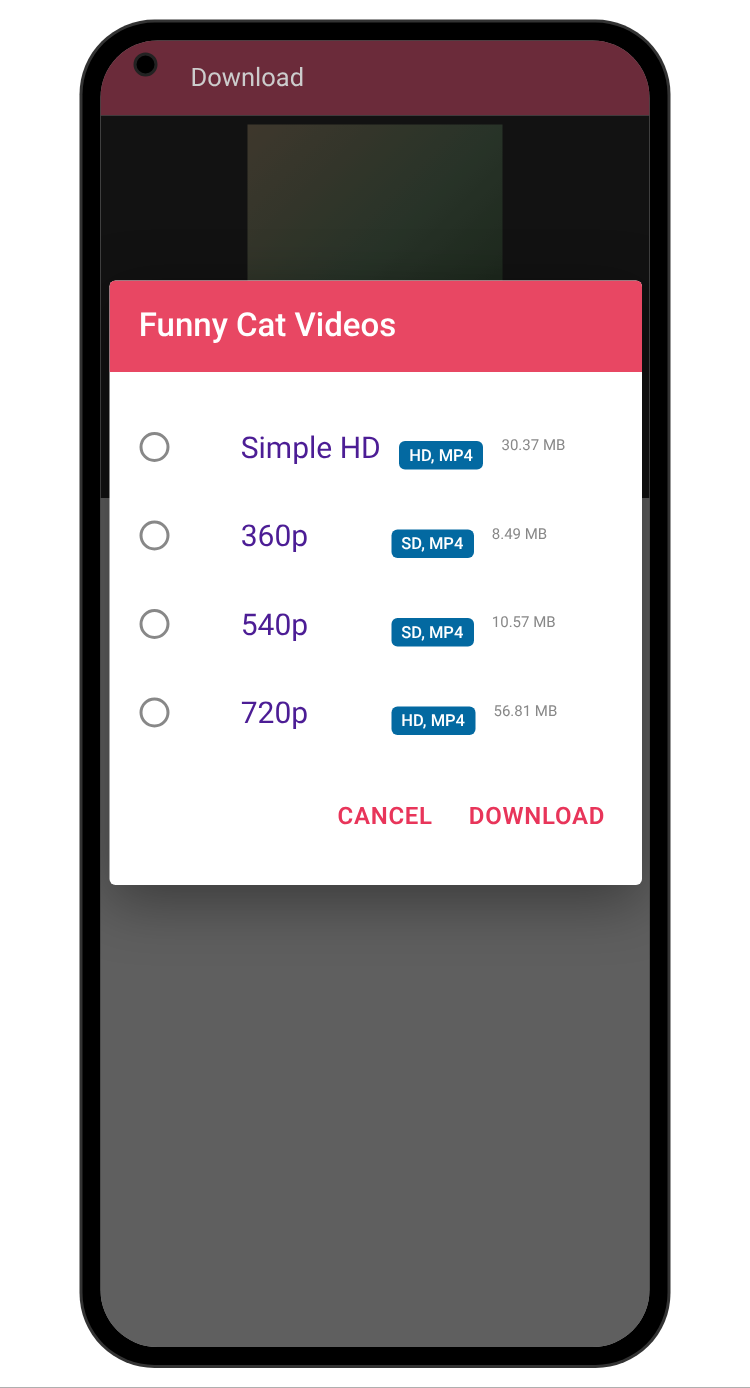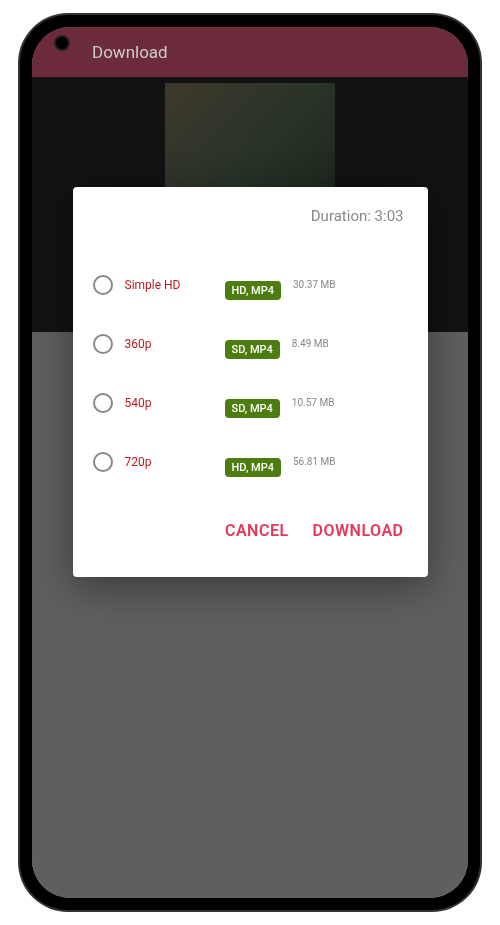--- a/index.html
+++ b/index.html
@@ -10,21 +10,21 @@
     }
     body {
       width: 500px;
       height: 925px;
       background: #fff;
       display: flex;
       align-items: center;
       justify-content: center;
     }
     .phone-frame {
-      width: 460px;
+      width: 390px;
       height: 895px;
       background: #000;
       border-radius: 48px;
       padding: 12px;
       position: relative;
       box-shadow: 0 0 0 2px #333;
     }
     .phone-screen {
       width: 100%;
       height: 100%;
@@ -148,26 +148,27 @@
       cursor: pointer;
     }
     .radio {
       width: 20px;
       height: 20px;
       border: 2px solid #888;
       border-radius: 50%;
       flex-shrink: 0;
     }
     .option-label {
-      color: #b91c1c;
-      font-size: 12px;
+      color: #4c1d95;
+      font-size: 20px;
       min-width: 88px;
+      margin-left: 36px;
     }
     .format-badge {
-      background: #4d7c0f;
+      background: #0369a1;
       color: #fff;
       font-size: 11px;
       padding: 3px 7px;
       border-radius: 4px;
       font-weight: 500;
       margin-top: 12px;
     }
     .file-size {
       color: #888;
       font-size: 10px;
@@ -203,23 +204,23 @@
       <span>Download</span>
     </div>
     <div class="bg-content">
       <div class="bg-video">
         <div class="bg-video-thumb"></div>
       </div>
     </div>
 
     <div class="overlay">
       <div class="dialog">
+        <div class="dialog-header">Funny Cat Videos</div>
         <div class="dialog-body">
 
-          <div class="duration-row">Duration: 3:03</div>
 
           <div class="option-row">
             <div class="radio"></div>
             <span class="option-label">Simple HD</span>
             <span class="format-badge">HD, MP4</span>
             <span class="file-size">30.37 MB</span>
           </div>
 
 
 

